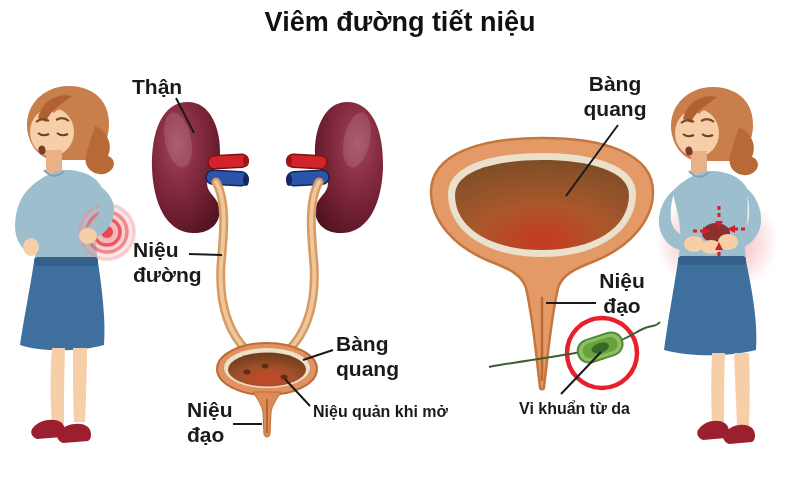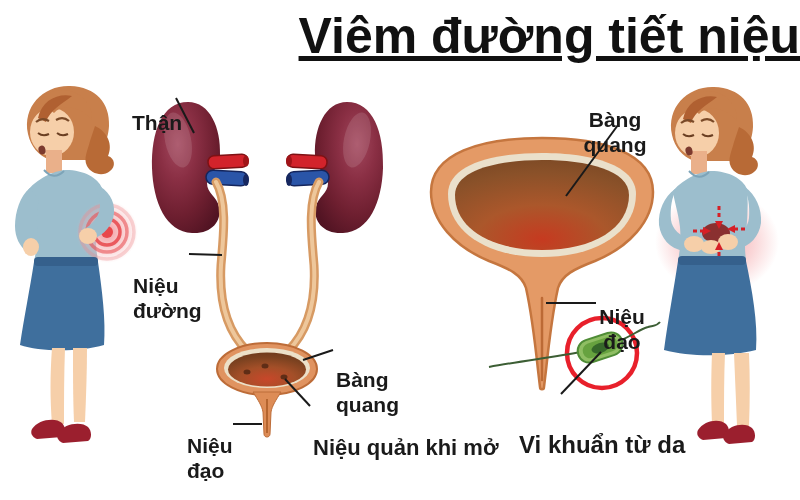--- a/index.html
+++ b/index.html
@@ -4,25 +4,24 @@
 <style>
   html,body{margin:0;padding:0;background:#ffffff;}
   .canvas{
     position:relative;width:800px;height:500px;background:#ffffff;overflow:hidden;
     font-family:"Liberation Sans", sans-serif;
   }
   svg{position:absolute;left:0;top:0;}
   .lbl{
     position:absolute;font-weight:bold;color:#1a1a1a;font-size:21px;line-height:25px;
     white-space:nowrap;
-    margin-top:36px;
   }
   .title{
-    position:absolute;left:0;right:0;top:7px;text-align:right;
-    font-size:50px;font-weight:bold;color:#111;letter-spacing:0px;text-decoration:underline;
+    position:absolute;left:0;right:0;top:7px;text-align:center;
+    font-size:27px;font-weight:bold;color:#111;letter-spacing:0px;
   }
   .center{text-align:center;}
 </style>
 </head>
 <body>
 
 <div class="canvas">
 
 <svg width="800" height="500" viewBox="0 0 800 500">
   <defs>
@@ -220,29 +219,29 @@
 <div class="lbl" style="left:336px;top:331px;">
   <div>Bàng</div>
   <div>quang</div>
 </div>
 
 <div class="lbl" style="left:187px;top:397px;">
   <div>Niệu</div>
   <div>đạo</div>
 </div>
 
-<div class="lbl" style="left:313px;top:399px;font-size:22px;">Niệu quản khi mở</div>
+<div class="lbl" style="left:313px;top:399px;font-size:16px;">Niệu quản khi mở</div>
 
 <div class="lbl center" style="left:565px;top:71px;width:100px;">
   <div>Bàng</div>
   <div>quang</div>
 </div>
 
 <div class="lbl center" style="left:582px;top:268px;width:80px;">
   <div>Niệu</div>
   <div>đạo</div>
 </div>
 
-<div class="lbl" style="left:519px;top:397px;font-size:24px;line-height:23px;">
+<div class="lbl" style="left:519px;top:397px;font-size:16px;line-height:23px;">
   <div>Vi khuẩn từ da</div>
 </div>
 
 </div>
 
 </body></html>

